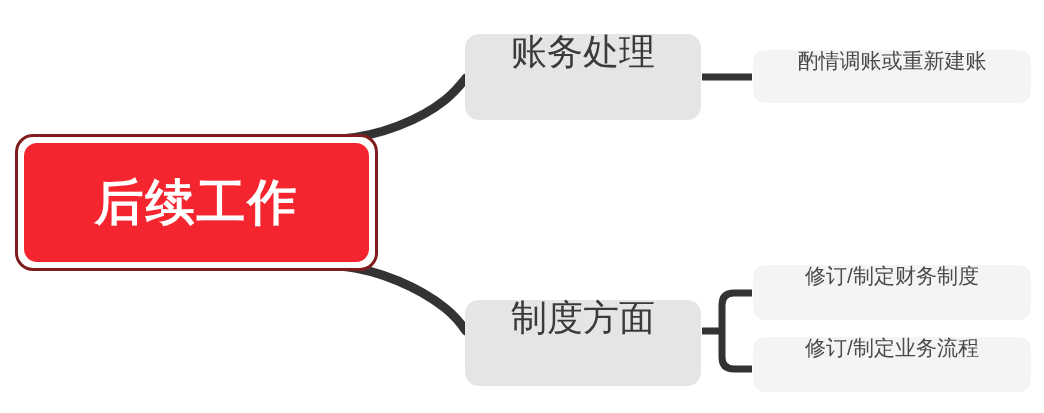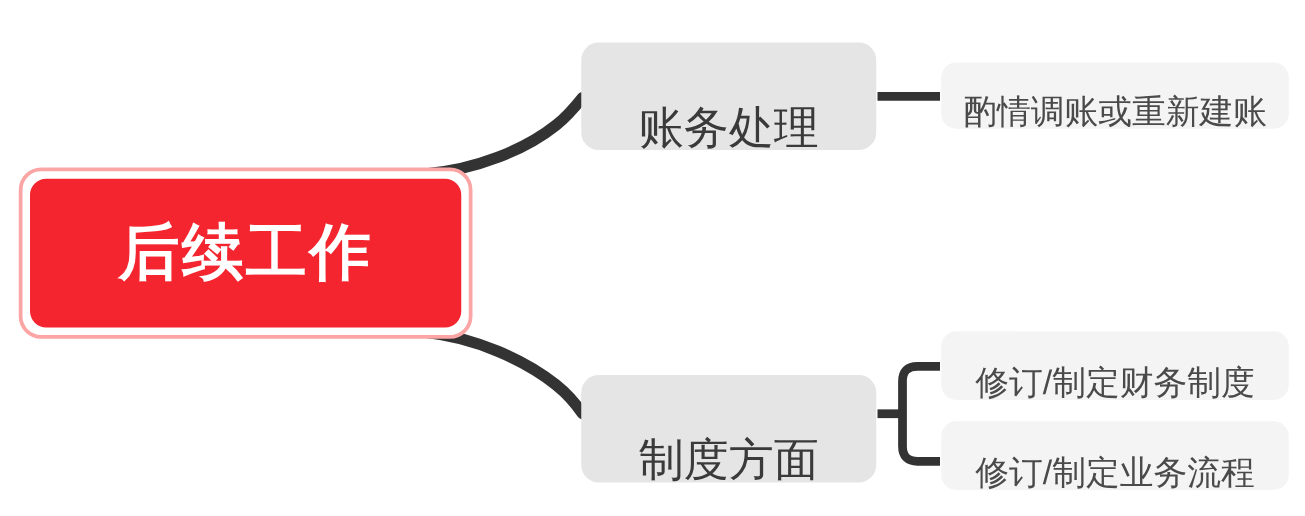--- a/index.html
+++ b/index.html
@@ -22,32 +22,32 @@
     left: 0;
     top: 0;
     width: 1044px;
     height: 413px;
     pointer-events: none;
   }
   .node {
     position: absolute;
     box-sizing: border-box;
     display: flex;
-    align-items: flex-end;
+    align-items: flex-start;
     justify-content: center;
     white-space: nowrap;
   }
 
   
   .node-root {
     left: 15px;
     top: 134px;
     width: 363px;
     height: 137px;
-    border: 3px solid #fca5a5;
+    border: 3px solid #7f1d1d;
     border-radius: 18px;
     background: #ffffff;
     padding: 6px;
   }
   .node-root-inner {
     width: 100%;
     height: 100%;
     border-radius: 13px;
     background: #f4252f;
     display: flex;
@@ -81,21 +81,21 @@
     top: 300px;
     width: 236px;
     height: 86px;
   }
 
   
   .node-leaf {
     background: #f4f4f4;
     border-radius: 12px;
     color: #4a4a4a;
-    font-size: 27px;
+    font-size: 21px;
     line-height: 1;
     padding: 0 14px;
   }
   .node-leaf-1 {
     left: 753px;
     top: 50px;
     width: 278px;
     height: 53px;
   }
   .node-leaf-2 {

